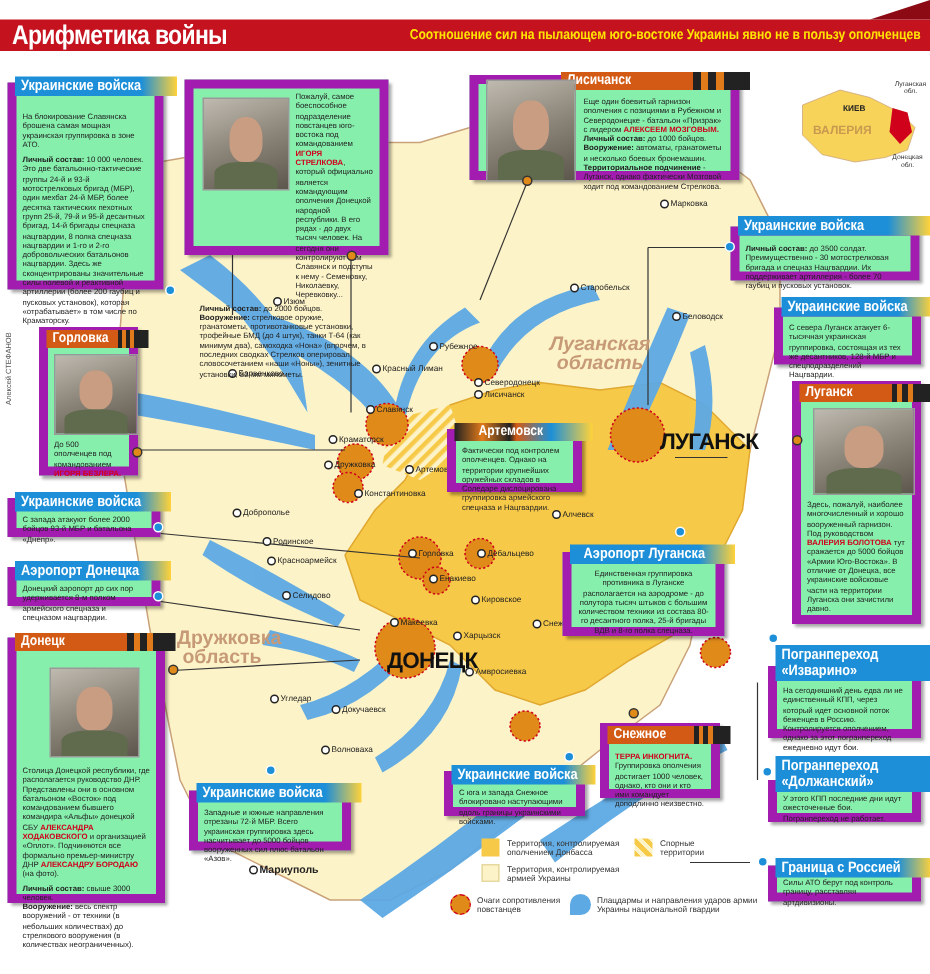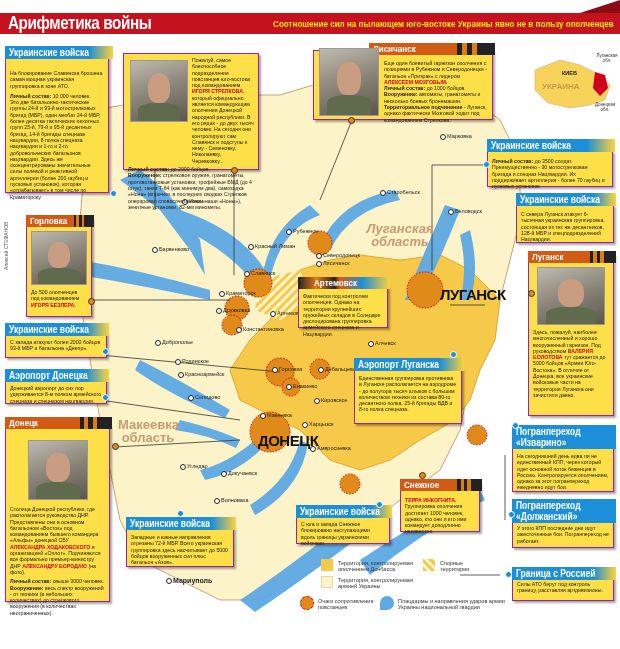--- a/index.html
+++ b/index.html
@@ -4,21 +4,21 @@
 <style>
   * { box-sizing: border-box; margin: 0; padding: 0; }
   body { width: 620px; height: 649px; background: #ffffff; font-family: "Liberation Sans", sans-serif; position: relative; overflow: hidden; }
   .header { position: absolute; left: 0; top: 13px; width: 620px; height: 21px; background: #c4121f; }
   .header-fold { position: absolute; right: 0; top: 0; width: 0; height: 0; border-left: 40px solid transparent; border-bottom: 13px solid #8c0a14; }
   .title { position: absolute; left: 8px; top: 0px; color: #fff; font-weight: bold; font-size: 18px; letter-spacing: -0.5px; line-height: 21px; font-family: "Liberation Sans", sans-serif; transform: scaleX(0.85); transform-origin: left; }
   .subtitle { position: absolute; right: 6px; top: 5px; color: #ffe600; font-weight: bold; font-size: 9.5px; line-height: 11px; transform: scaleX(0.85); transform-origin: right; white-space: nowrap; }
 
   .map { position: absolute; left: 0; top: 36px; width: 620px; height: 613px; }
 
-  .card { position: absolute; background: #fde047; border: 1px solid #a21caf; box-shadow: 2px 2px 2px rgba(0,0,0,0.35); font-size: 5.2px; line-height: 6.3px; color: #222; padding: 3px 4px; }
+  .card { position: absolute; background: #86efac; border: 6px solid #a21caf; box-shadow: 2px 2px 2px rgba(0,0,0,0.35); font-size: 5.2px; line-height: 6.3px; color: #222; padding: 3px 4px; }
   .card b { font-weight: bold; }
   .red { color: #d0021b; font-weight: bold; }
   .tag-blue { position: absolute; height: 13px; background: linear-gradient(90deg,#1c8fd8 0%,#1c8fd8 78%,#ffd23a 100%); color: #fff; font-weight: bold; font-size: 10px; line-height: 13px; padding-left: 4px; white-space: nowrap; }
   .tag-blue span { display: inline-block; transform: scaleX(0.85); transform-origin: left; }
   .tag-orange { position: absolute; height: 12px; background: linear-gradient(90deg,#d35a14 0%,#d35a14 70%, #222 70%, #222 74%, #e07a1a 74%, #e07a1a 78%, #222 78%, #222 82%, #e07a1a 82%, #e07a1a 86%, #222 86%); color: #fff; font-weight: bold; font-size: 9.5px; line-height: 12px; padding-left: 4px; white-space: nowrap; }
   .tag-orange span { display: inline-block; transform: scaleX(0.85); transform-origin: left; }
   .photo { position: absolute; background: linear-gradient(160deg,#bfbab0 0%,#8b8478 50%,#5c564c 100%); border: 1px solid #999; }
   .photo .face { position: absolute; left: 30%; top: 20%; width: 40%; height: 50%; background: #c89d82; border-radius: 45% 45% 40% 40%; }
   .photo .body { position: absolute; left: 12%; bottom: 0; width: 76%; height: 30%; background: #5f6b4c; border-radius: 40% 40% 0 0; }
   .dot-blue { position: absolute; width: 7px; height: 7px; border-radius: 50%; background: #1c8fd8; border: 1px solid #fff; }
@@ -99,26 +99,26 @@
     <line x1="500" y1="575" x2="460" y2="575"></line>
   </g>
 
   <g>
     <path d="M535 70 L560 60 L580 65 L600 75 L610 85 L605 100 L590 105 L570 108 L548 103 L535 90 Z" fill="#f7d35a" stroke="#c9a27a" stroke-width="0.5"></path>
     <path d="M595 72 L605 75 L608 88 L600 96 L593 88 Z" fill="#d0021b"></path>
   </g>
 </svg>
 
 <div style="position:absolute;left:562px;top:70px;font-size:5.5px;font-weight:bold;color:#222;">КИЕВ</div>
-<div style="position:absolute;left:542px;top:82px;font-size:8px;font-weight:bold;color:#c79a50;">УКРАИНА</div>
+<div style="position:absolute;left:542px;top:82px;font-size:8px;font-weight:bold;color:#c79a50;">ВАЛЕРИЯ</div>
 <div style="position:absolute;left:594px;top:53px;width:26px;font-size:4.5px;line-height:5px;color:#333;text-align:center;">Луганская обл.</div>
 <div style="position:absolute;left:592px;top:102px;width:26px;font-size:4.5px;line-height:5px;color:#333;text-align:center;">Донецкая обл.</div>
 
 <div class="region-label" style="left:355px;top:222px;width:90px;font-style:italic;">Луганская область</div>
-<div class="region-label" style="left:118px;top:418px;width:60px;">Макеевка область</div>
+<div class="region-label" style="left:118px;top:418px;width:60px;">Дружковка область</div>
 <div class="big-city" style="left:440px;top:286px;">ЛУГАНСК</div>
 <div class="big-city" style="left:258px;top:432px;">ДОНЕЦК</div>
 
 <div class="city" style="left:182px;top:198px;">Изюм</div>
 <div class="city" style="left:152px;top:246px;">Барвенково</div>
 <div class="city" style="left:248px;top:243px;">Красный Лиман</div>
 <div class="city" style="left:244px;top:270px;">Славянск</div>
 <div class="city" style="left:219px;top:290px;">Краматорск</div>
 <div class="city" style="left:216px;top:307px;">Дружковка</div>
 <div class="city" style="left:236px;top:326px;">Константиновка</div>
@@ -225,21 +225,21 @@
   <p style="margin-top:3px;"><b>Личный состав:</b> <span>свыше 3000 человек.</span></p>
   <p><b>Вооружение:</b> <span>весь спектр вооружений - от техники (в небольших количествах) до стрелкового вооружения (в количествах неограниченных).</span></p>
 </div>
 <div class="dot-orange" style="left:112px;top:443px;"></div>
 
 <div class="card" style="left:298px;top:286px;width:90px;height:42px;padding-top:6px;">
   <div class="tag-orange" style="left:-1px;top:-10px;width:92px;background:linear-gradient(90deg,#222 0%,#e07a1a 20%,#222 40%,#d35a14 45%,#1c8fd8 70%,#ffd23a 100%);"><span style="margin-left:12px;">Артемовск</span></div>
   <p>Фактически под контролем ополченцев. Однако на территории крупнейших оружейных складов в Соледаре дислоцирована группировка армейского спецназа и Нацгвардии.</p>
 </div>
 
-<div class="card" style="left:354px;top:368px;width:108px;height:56px;padding-top:6px;">
+<div class="card" style="left:375px;top:368px;width:108px;height:56px;padding-top:6px;text-align:center;">
   <div class="tag-blue" style="left:-1px;top:-11px;width:110px;"><span>Аэропорт Луганска</span></div>
   <p>Единственная группировка противника в Луганске располагается на аэродроме - до полутора тысяч штыков с большим количеством техники из состава 80-го десантного полка, 25-й бригады ВДВ и 8-го полка спецназа.</p>
 </div>
 <div class="dot-blue" style="left:450px;top:351px;"></div>
 
 <div class="card" style="left:528px;top:254px;width:86px;height:162px;padding-top:14px;">
   <div class="tag-orange" style="left:-1px;top:-4px;width:88px;"><span>Луганск</span></div>
   <div class="photo" style="left:8px;top:12px;width:68px;height:58px;">
       <div class="face"></div>
       <div class="body"></div>

